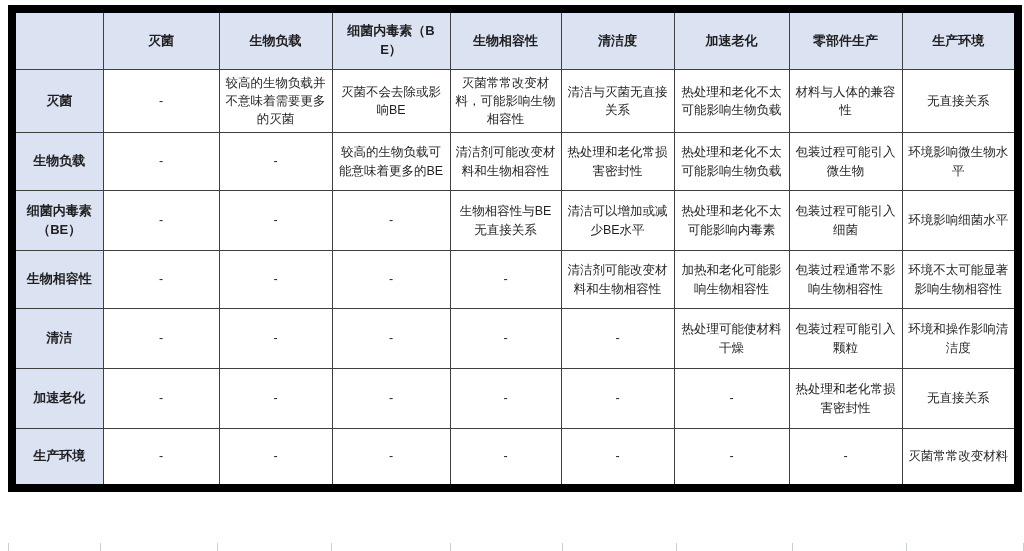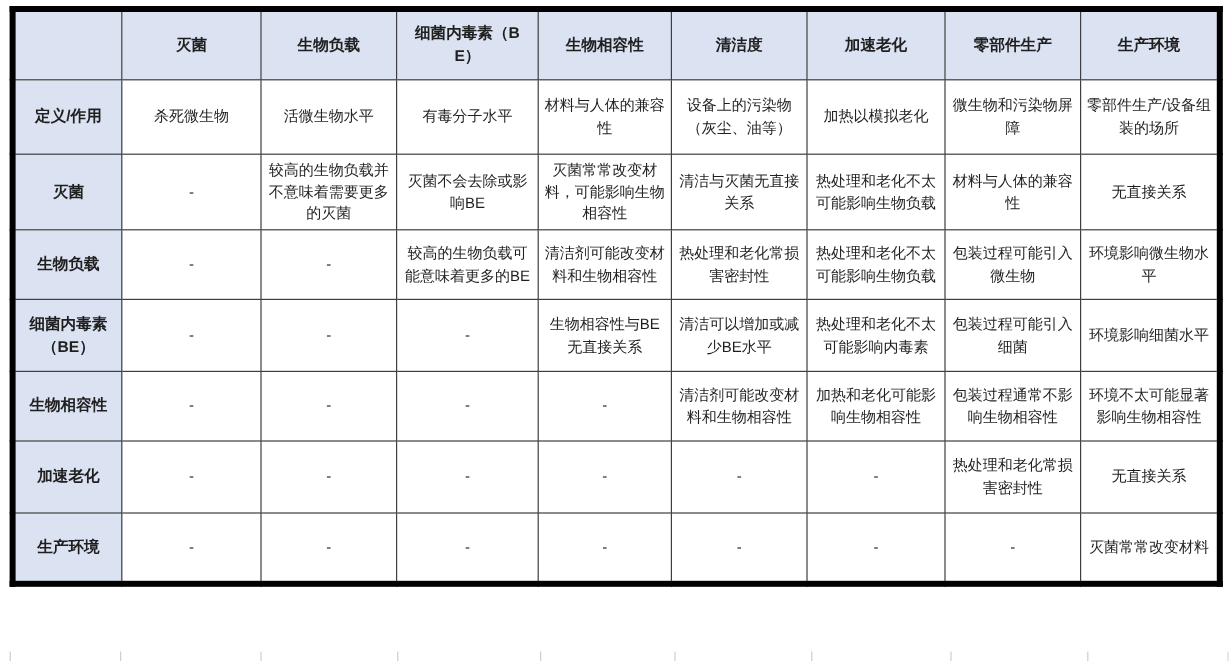--- a/index.html
+++ b/index.html
@@ -28,21 +28,21 @@
     padding: 2px 4px;
     text-align: center;
     vertical-align: middle;
     color: #1f1f1f;
     font-size: 12.5px;
     line-height: 1.45;
     word-break: break-all;
     background: #ffffff;
   }
   table.matrix {
-    border: 5px solid #000000;
+    border: 8px solid #000000;
   }
   table.matrix th {
     background: #dbe2f2;
     font-weight: bold;
     font-size: 13px;
   }
   table.matrix thead th {
     height: 52px;
   }
   
@@ -86,31 +86,20 @@
           <th>细菌内毒素（BE）</th>
           <th>生物相容性</th>
           <th>清洁度</th>
           <th>加速老化</th>
           <th>零部件生产</th>
           <th>生产环境</th>
         </tr>
     </thead>
     <tbody>
 
-    <tr style="height: 62px;">
-          <th>定义/作用</th>
-          <td>杀死微生物</td>
-          <td>活微生物水平</td>
-          <td>有毒分子水平</td>
-          <td>材料与人体的兼容性</td>
-          <td>设备上的污染物（灰尘、油等）</td>
-          <td>加热以模拟老化</td>
-          <td>微生物和污染物屏障</td>
-          <td>零部件生产/设备组装的场所</td>
-        </tr>
         <tr style="height: 63px;">
           <th>灭菌</th>
           <td>-</td>
           <td>较高的生物负载并不意味着需要更多的灭菌</td>
           <td>灭菌不会去除或影响BE</td>
           <td>灭菌常常改变材料，可能影响生物相容性</td>
           <td>清洁与灭菌无直接关系</td>
           <td>热处理和老化不太可能影响生物负载</td>
           <td>材料与人体的兼容性</td>
           <td>无直接关系</td>
@@ -142,20 +131,31 @@
           <td>-</td>
           <td>-</td>
           <td>-</td>
           <td>-</td>
           <td>清洁剂可能改变材料和生物相容性</td>
           <td>加热和老化可能影响生物相容性</td>
           <td>包装过程通常不影响生物相容性</td>
           <td>环境不太可能显著影响生物相容性</td>
         </tr>
         <tr style="height: 60px;">
+          <th>清洁</th>
+          <td>-</td>
+          <td>-</td>
+          <td>-</td>
+          <td>-</td>
+          <td>-</td>
+          <td>热处理可能使材料干燥</td>
+          <td>包装过程可能引入颗粒</td>
+          <td>环境和操作影响清洁度</td>
+        </tr>
+        <tr style="height: 60px;">
           <th>加速老化</th>
           <td>-</td>
           <td>-</td>
           <td>-</td>
           <td>-</td>
           <td>-</td>
           <td>-</td>
           <td>热处理和老化常损害密封性</td>
           <td>无直接关系</td>
         </tr>

